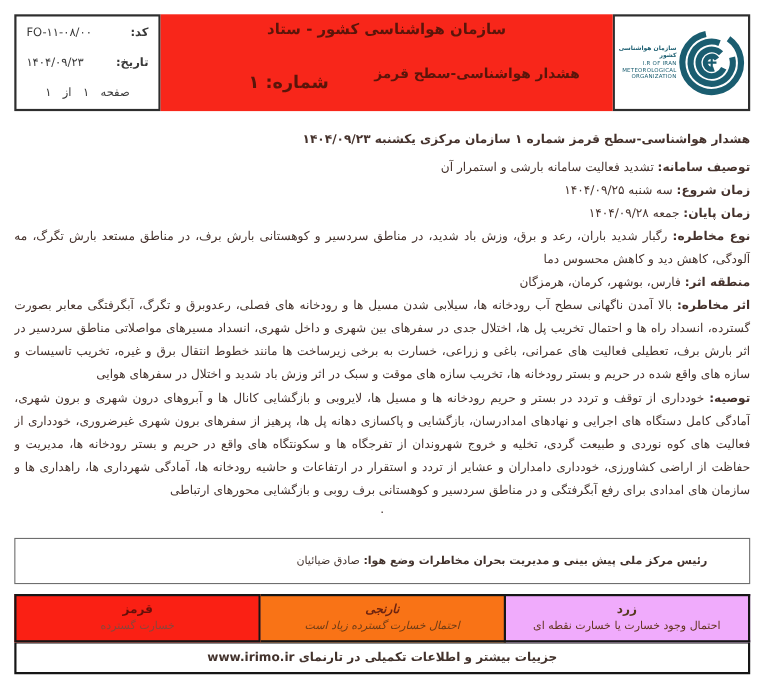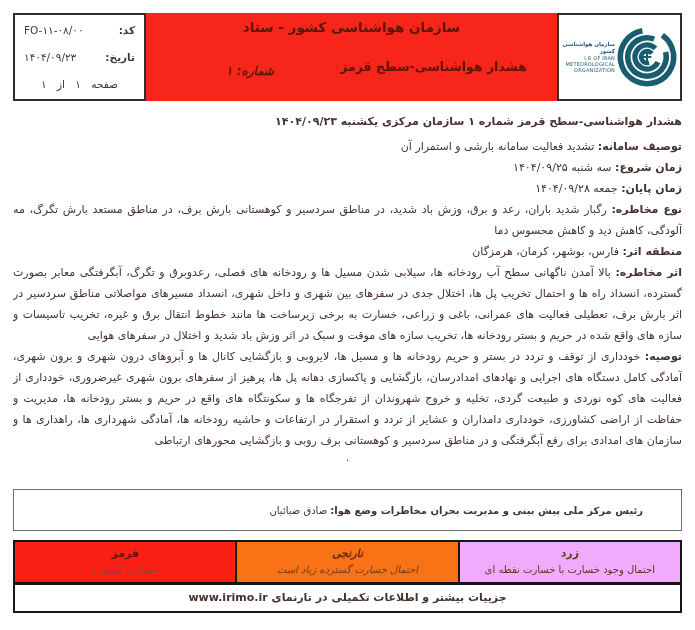--- a/index.html
+++ b/index.html
@@ -20,34 +20,34 @@
   .info-row { display:flex; justify-content:space-between; align-items:center; }
   .info-label { font-weight:bold; color:#3a3a3a; }
   .ltr { direction:ltr; unicode-bidi:isolate; }
   .page-row { word-spacing:7px; text-align:center; }
 
   .red-box {
     flex:1; position:relative; color:#5a150a; font-weight:bold;
   }
   .red-title { text-align:center; padding-top:6px; font-size:13.5px; }
   .red-subtitle { position:absolute; bottom:27px; right:30px; font-size:12.5px; }
-  .red-number { position:absolute; bottom:23px; left:80px; font-size:12px;font-style:italic; }
+  .red-number { position:absolute; bottom:17px; left:80px; font-size:16px; }
 
   .logo-box {
     width:125px; border:2px solid #2e2e2e; background:#fff;
     display:flex; align-items:center; justify-content:center; direction:ltr; gap:1px; padding:2px;
   }
   .logo-text { width:56px; text-align:right; color:#1a5d70; line-height:1.25; }
   .logo-fa { font-size:5.5px; font-weight:bold; }
   .logo-en { font-size:5px; letter-spacing:0.2px; }
   .logo-mark { width:62px; height:62px; flex:none; }
 
   
   .doc-body {
-    height:388px; overflow:hidden; padding-top:10px;
+    height:388px; overflow:hidden; padding-top:15px;
     font-size:11px; line-height:21px; color:#45322c; text-align:justify;
   }
   .headline { font-weight:bold; text-align:right; margin-bottom:4px; }
   .field { margin:0; }
   .field .lbl { font-weight:bold; }
   .dot-line { text-align:center; line-height:14px; }
 
   
   .sign-box {
     height:42px; border:1px solid #6e6e6e; display:flex; align-items:center;

